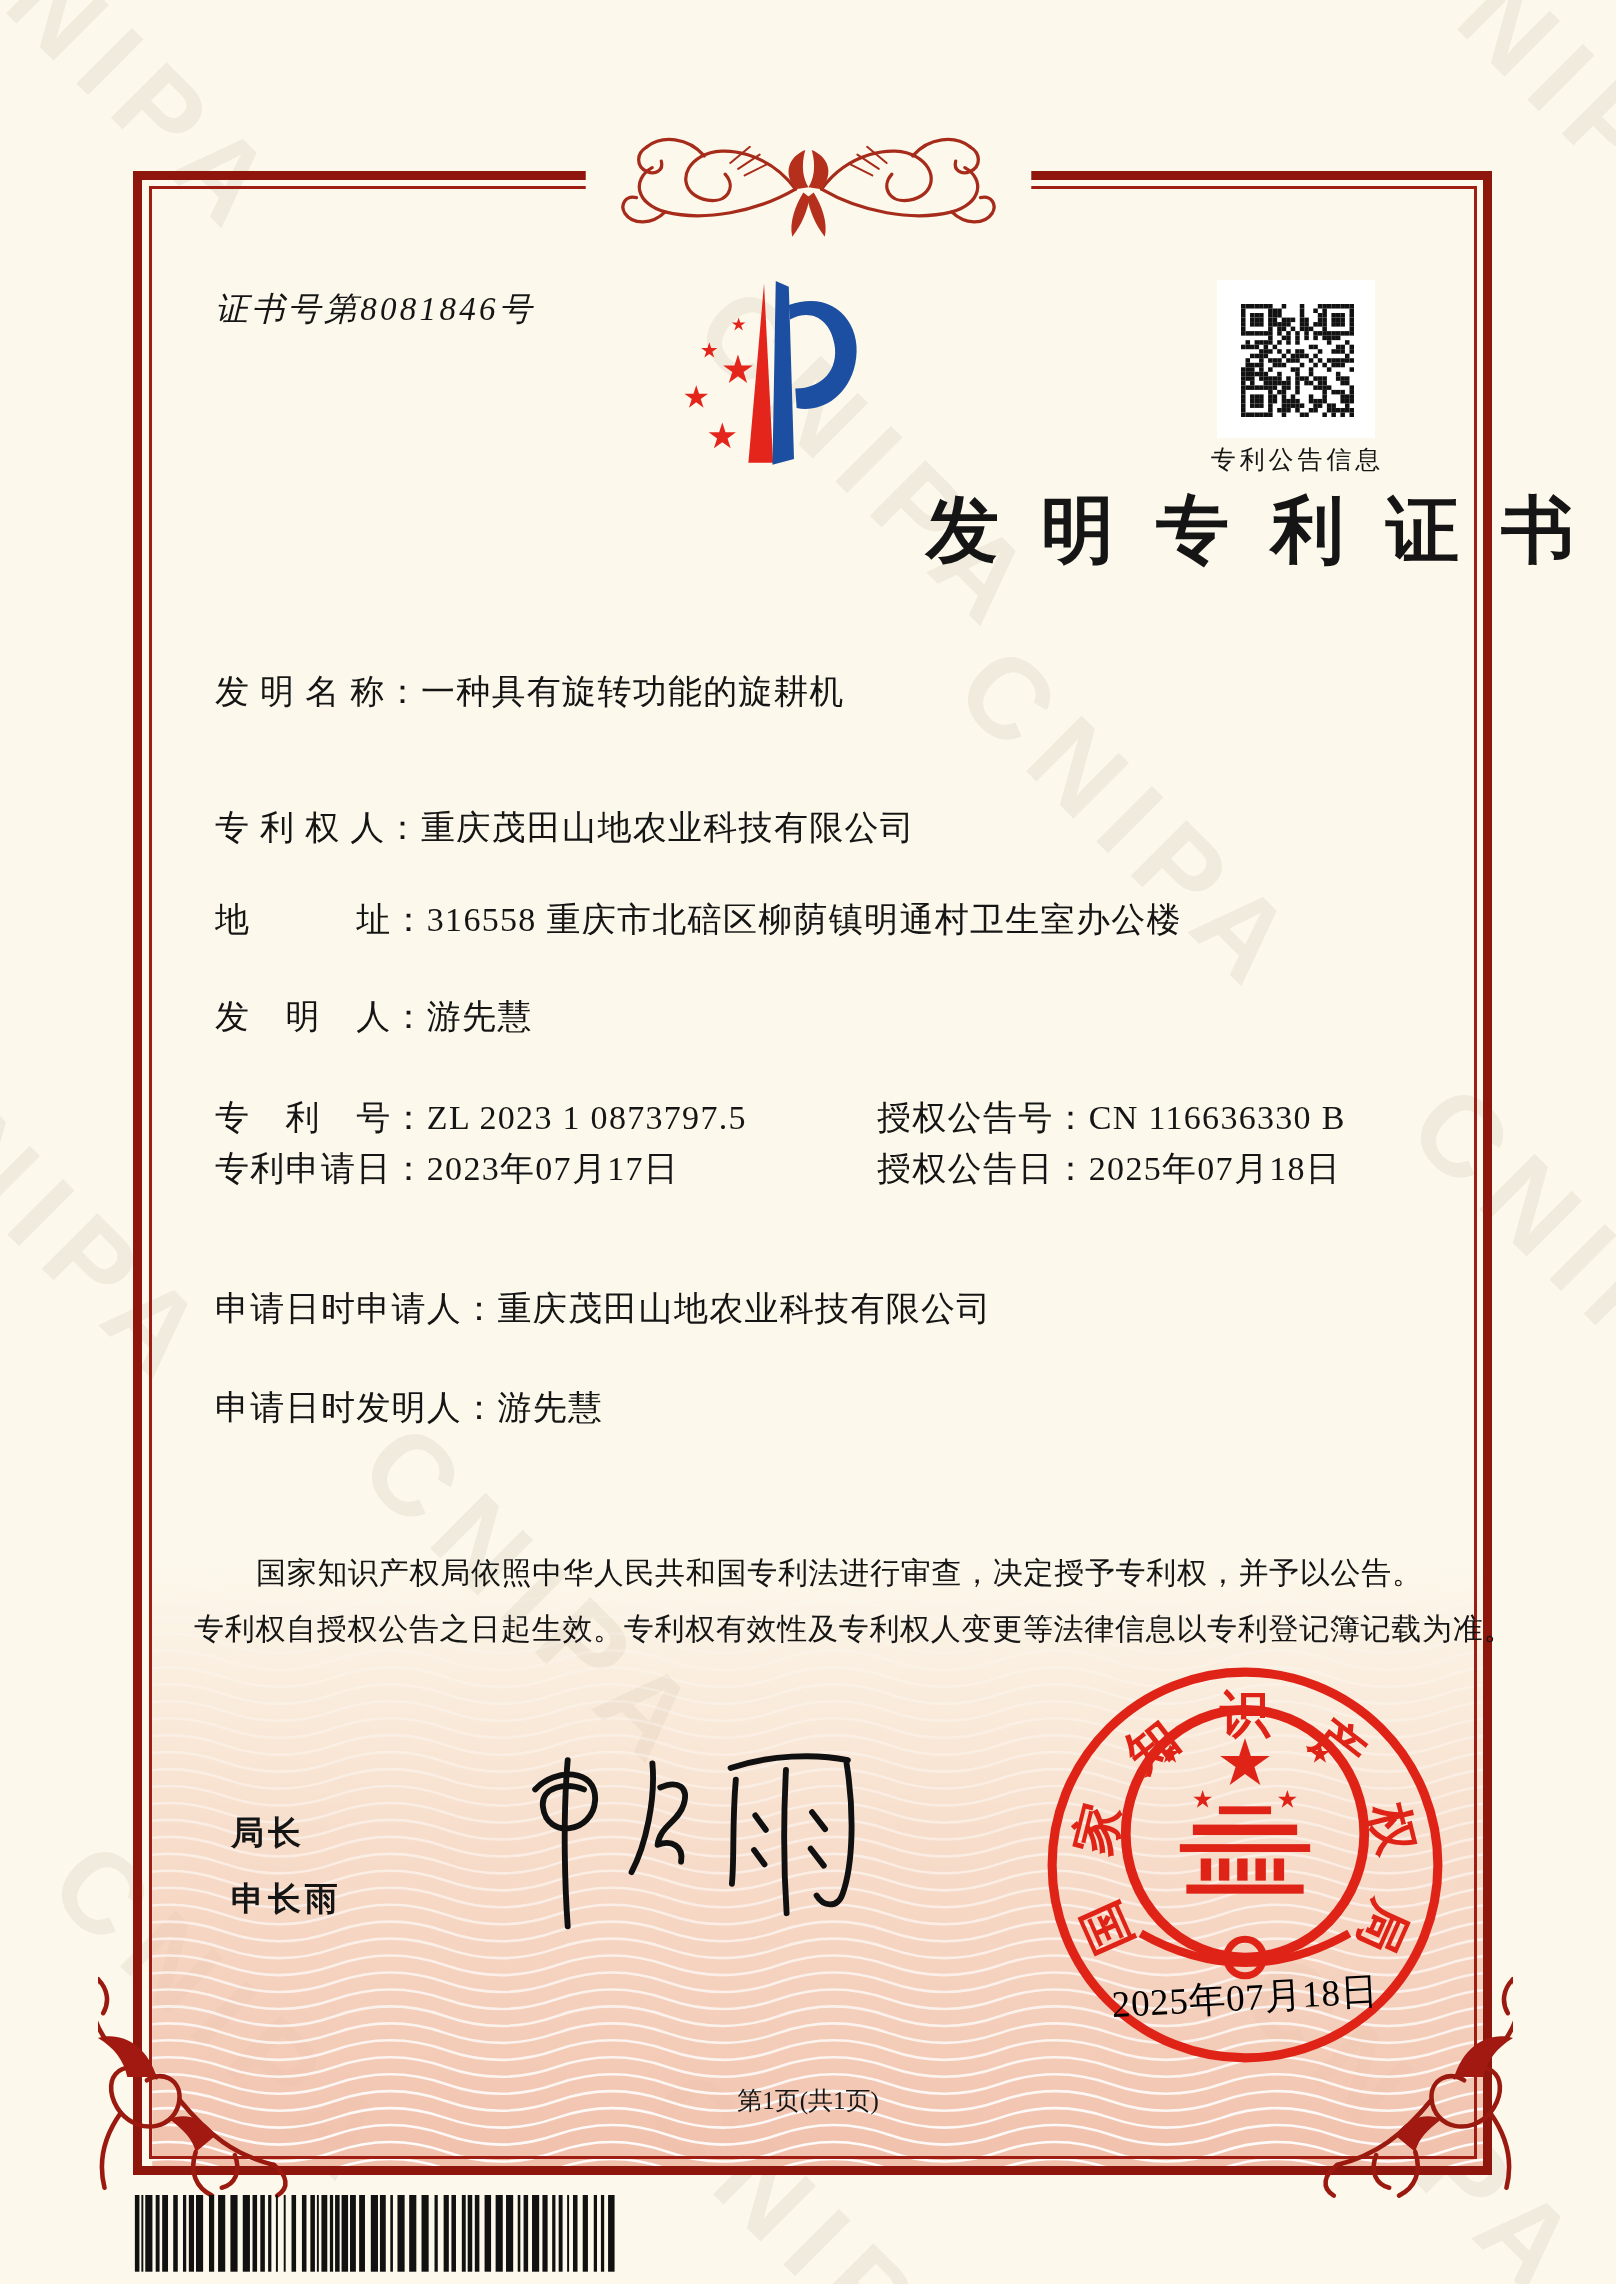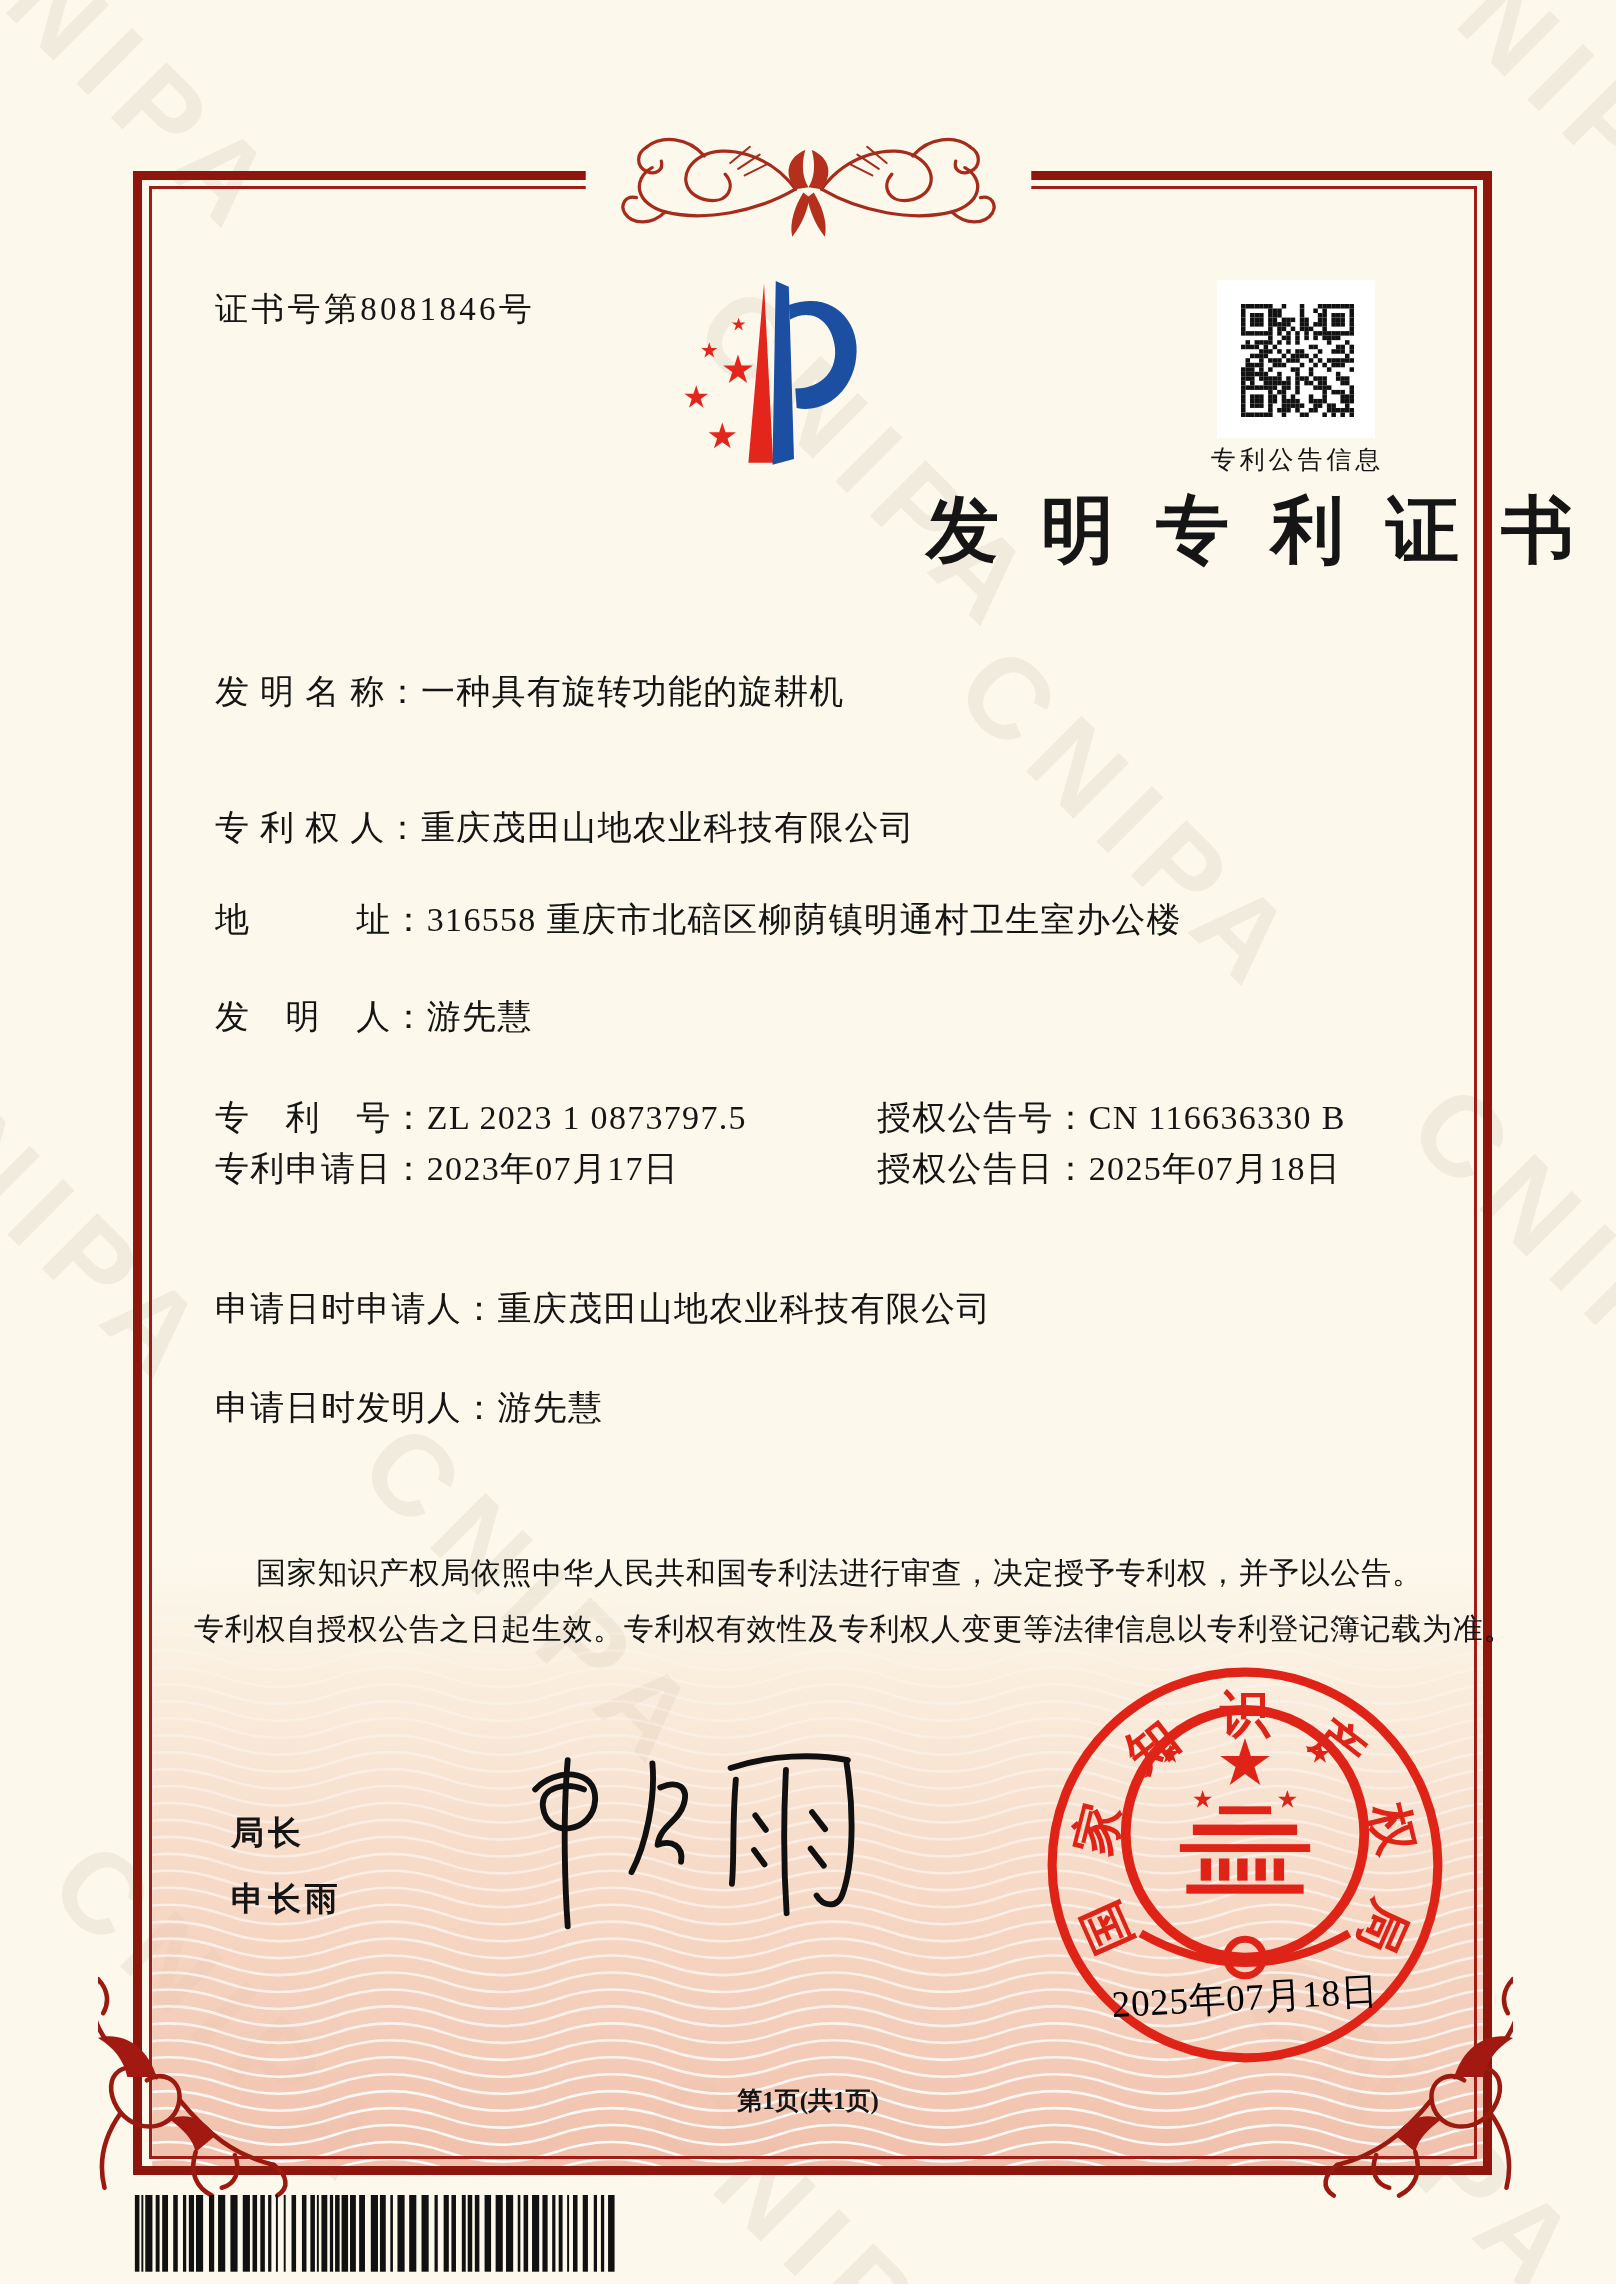--- a/index.html
+++ b/index.html
@@ -8,21 +8,21 @@
   .abs{position:absolute;}
   
   .wm{position:absolute;font-family:"Liberation Sans","DejaVu Sans",sans-serif;font-weight:bold;
       font-size:114px;letter-spacing:17px;color:rgba(172,160,132,0.15);white-space:nowrap;
       transform:translate(-50%,-50%) rotate(45deg);pointer-events:none;z-index:1;}
   
   #frame-outer{left:133px;top:171px;width:1359px;height:2004px;border:9px solid #8e160d;box-sizing:border-box;z-index:3;}
   #frame-inner{left:149px;top:186px;width:1328px;height:1973px;border:3.3px solid #9f1d12;box-sizing:border-box;z-index:3;}
   #waves{left:152px;top:1565px;z-index:2;}
   
-  #cert-no{left:215px;top:287px;font-size:33px;letter-spacing:3.3px;z-index:5;}
+  #cert-no{left:215px;top:287px;font-size:33px;letter-spacing:3.3px;z-index:5;font-style:italic;}
   #logo{left:678px;top:279px;z-index:5;}
   #qr-panel{left:1217px;top:280px;width:158px;height:158px;background:#ffffff;z-index:5;}
   #qr{left:1241px;top:304px;z-index:6;}
   #qr-caption{left:1193px;top:443px;width:209px;text-align:center;font-size:25px;letter-spacing:3.9px;z-index:5;}
   #title{left:0;top:482px;width:1616px;text-align:right;font-size:73px;font-weight:bold;
          letter-spacing:42px;text-indent:42px;z-index:5;}
   
   .row{position:absolute;left:215px;font-size:34px;letter-spacing:1.3px;white-space:nowrap;z-index:5;}
   .row .lab{letter-spacing:1.3px;}
   .row .val{letter-spacing:1.3px;text-align:center;}
@@ -33,21 +33,21 @@
   .sig-label{position:absolute;left:231px;font-family:"Liberation Sans","DejaVu Sans",sans-serif;
              font-weight:bold;font-size:33px;letter-spacing:3.9px;z-index:6;}
   #signature{left:509px;top:1721px;z-index:6;}
   
   #seal{left:1043px;top:1663px;width:404px;height:404px;z-index:6;}
   #seal svg{position:absolute;left:0;top:0;}
   .seal-ch{position:absolute;font-size:50px;font-weight:bold;color:#df2417;
            font-family:"Liberation Serif","DejaVu Serif",serif;z-index:7;}
   #seal-date{left:1082px;top:1973px;width:326px;text-align:center;font-size:37px;color:#000;
              transform:rotate(-3deg);z-index:8;letter-spacing:0.7px;}
-  #footer{left:0;top:2084px;width:1616px;text-align:center;font-size:25px;z-index:5;font-weight:bold;}
+  #footer{left:0;top:2084px;width:1616px;text-align:center;font-size:25px;z-index:5;}
   #barcode{left:134px;top:2195px;z-index:5;}
   .orn{z-index:4;}
 </style>
 </head>
 <body>
 
 <div id="page">
     <div class="wm" style="left: 1415px; top: 2126px;">CNIPA</div>
     <div class="wm" style="left: 818px; top: 2243px;">CNIPA</div>
     <div class="wm" style="left: 225px; top: 2015px;">CNIPA</div>

